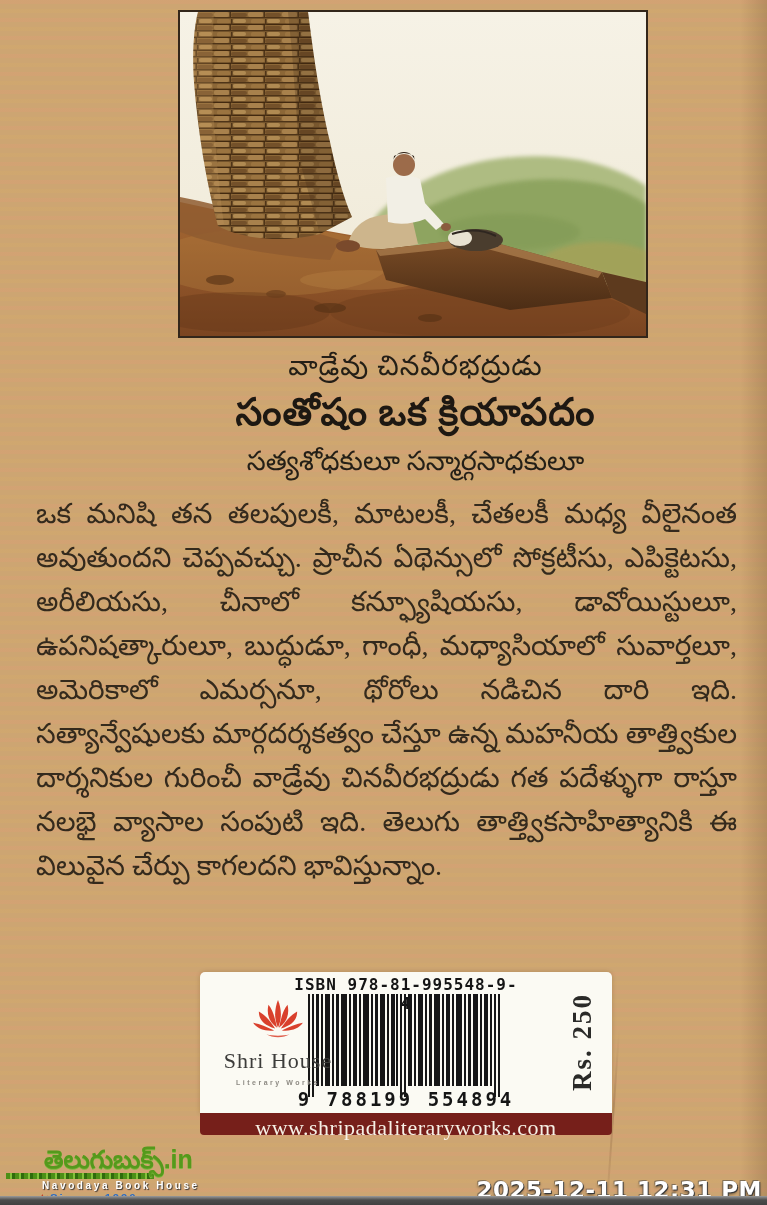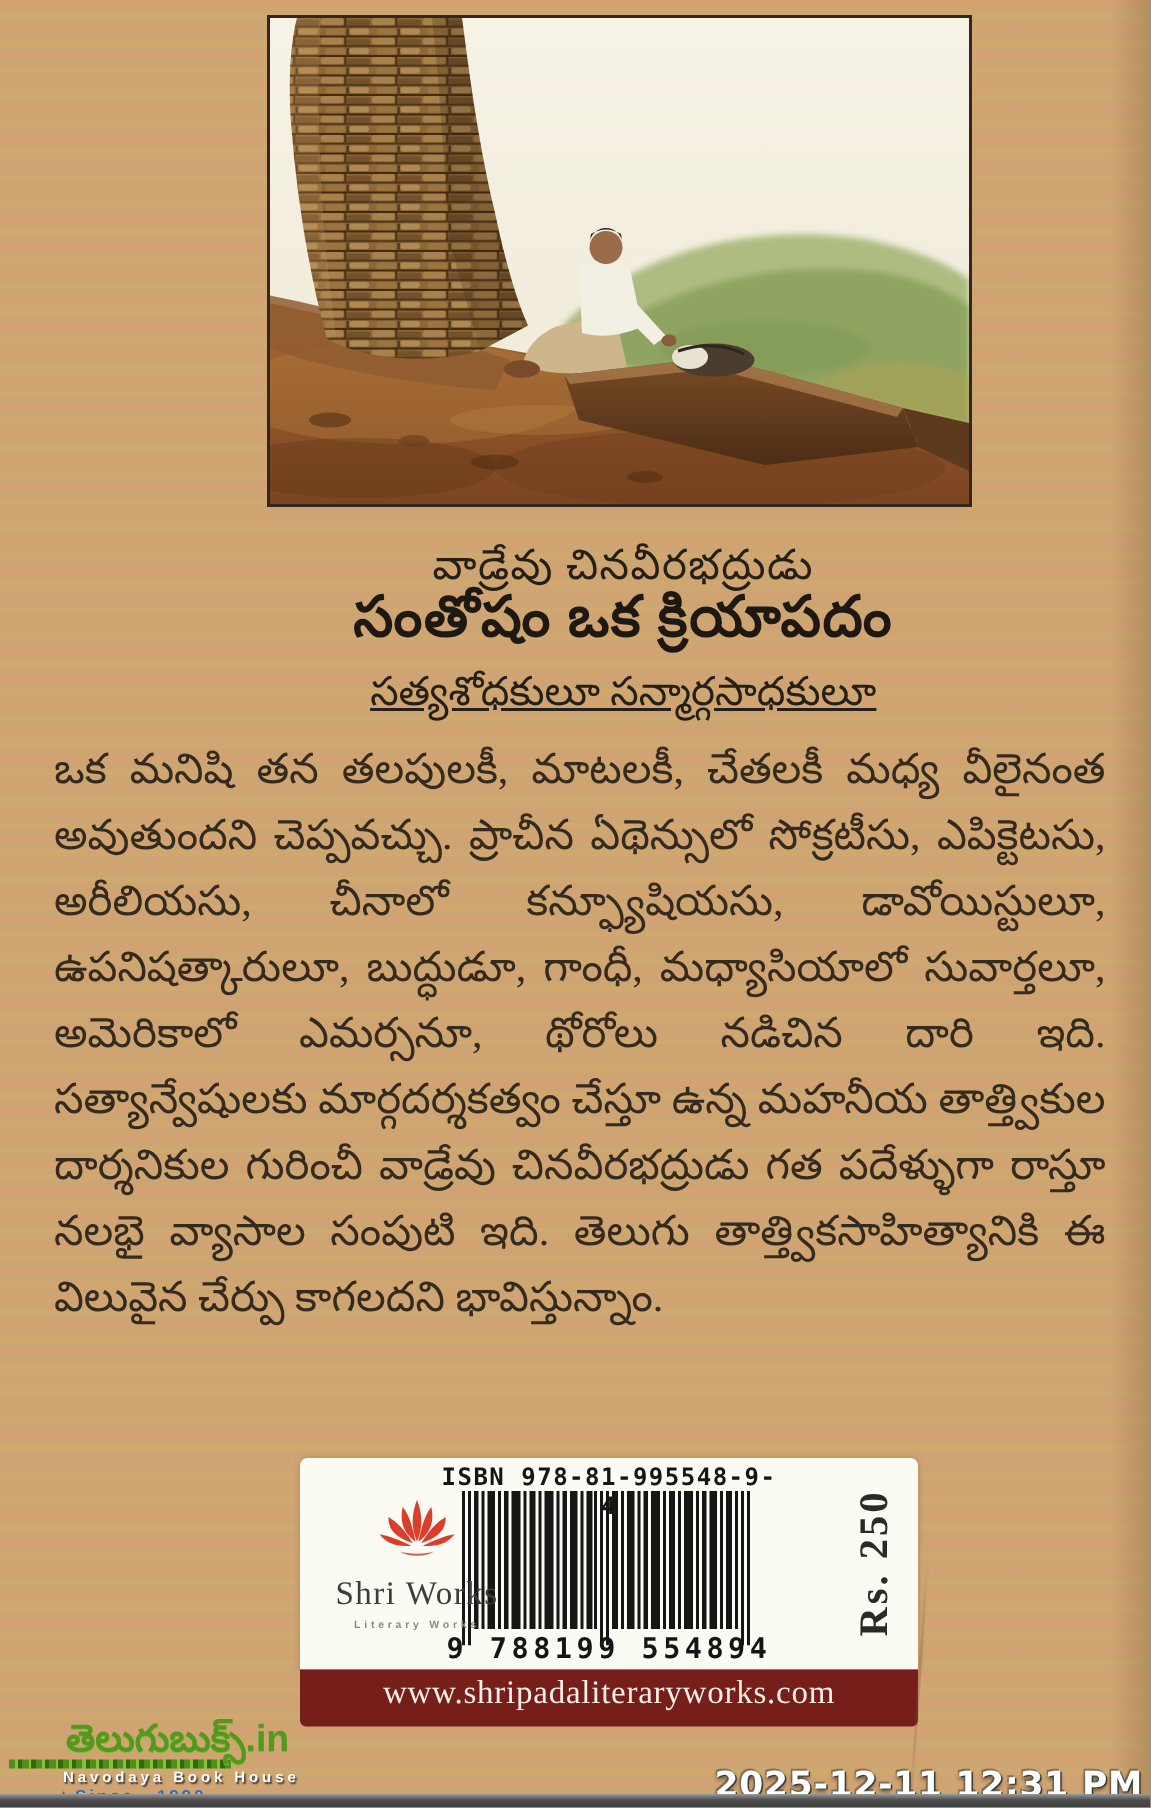--- a/index.html
+++ b/index.html
@@ -16,23 +16,23 @@
     font-family:"Liberation Serif", serif;
   }
   
   .cover-photo{
     position:absolute; left:178px; top:10px; width:470px; height:328px;
     border:2px solid #33261a; box-sizing:border-box; background:#f3efe2;
   }
   .cover-photo svg{display:block; width:100%; height:100%;}
   
   .heading{position:absolute; left:64px; width:703px; text-align:center; color:#241f17;}
-  .author-line{top:362px; font-size:28px; letter-spacing:1px;}
+  .author-line{top:350px; font-size:28px; letter-spacing:1px;}
   .book-title{top:390px; font-size:38px; font-weight:bold; color:#1d1812; letter-spacing:1px;}
-  .subtitle{top:446px; font-size:27px;text-decoration:underline;}
+  .subtitle{top:446px; font-size:27px;}
   
   .blurb{position:absolute; left:36px; top:492px; width:701px; color:#342a1d;}
   .blurb-line{
     height:44px; line-height:44px; font-size:28px; overflow:hidden;
     text-align:justify; text-align-last:justify;
   }
   .blurb-line.last{text-align-last:left;}
   
   .isbn-card{
     position:absolute; left:200px; top:972px; width:412px; height:141px;
@@ -56,21 +56,21 @@
   .publisher-name{font-size:22px; color:#3c3c3a; letter-spacing:1px; margin-top:2px;}
   .publisher-tagline{font-family:"Liberation Sans", sans-serif; font-size:7px;
     letter-spacing:2.5px; color:#8d8a83; margin-top:5px; font-weight:bold;}
   .price-vertical{
     position:absolute; right:14px; top:18px; height:104px;
     writing-mode:vertical-rl; transform:rotate(180deg);
     font-size:27px; font-weight:bold; color:#2a2a28; letter-spacing:2px;
     text-align:center;
   }
   .website-bar{
-    position:absolute; left:200px; top:1113px; width:412px; height:38px;
+    position:absolute; left:200px; top:1113px; width:412px; height:22px;
     background:#761f1a; border-radius:0 0 4px 4px;
     color:#f6f0e5; font-size:22px; line-height:29px; text-align:center;
     letter-spacing:.5px;
   }
   
   .watermark{position:absolute; left:4px; top:1146px; width:190px;
     font-family:"Liberation Sans", sans-serif;}
   .site-name{font-size:25px; font-weight:bold; color:#55991c;
     text-shadow:0 1px 0 #7cb93c; line-height:26px;margin-left:40px;}
   .green-strip{width:148px; height:6px; margin:1px 0 1px 2px;
@@ -249,21 +249,21 @@
           <path d="M30 2 C26 12 26 22 30 31 C34 22 34 12 30 2Z"></path>
           <path d="M20 7 C18 16 20 25 29 31 C27 22 25 13 20 7Z"></path>
           <path d="M40 7 C42 16 40 25 31 31 C33 22 35 13 40 7Z"></path>
           <path d="M10 14 C10 22 14 28 27 32 C22 24 17 18 10 14Z"></path>
           <path d="M50 14 C50 22 46 28 33 32 C38 24 43 18 50 14Z"></path>
           <path d="M4 26 C8 32 16 35 26 34 C18 30 10 27 4 26Z"></path>
           <path d="M56 26 C52 32 44 35 34 34 C42 30 50 27 56 26Z"></path>
           <path d="M18 38 C24 42 36 42 42 38 C36 40 24 40 18 38Z" opacity=".85"></path>
         </g>
       </svg>
-      <div class="publisher-name">Shri Works</div>
+      <div class="publisher-name">Shri House</div>
       <div class="publisher-tagline">Literary Works</div>
     </div>
 
     <div class="price-vertical">Rs. 250</div>
   </div>
 
   <div class="website-bar">www.shripadaliteraryworks.com</div>
 
   <div class="watermark">
     <div class="site-name">తెలుగుబుక్స్.in</div>

